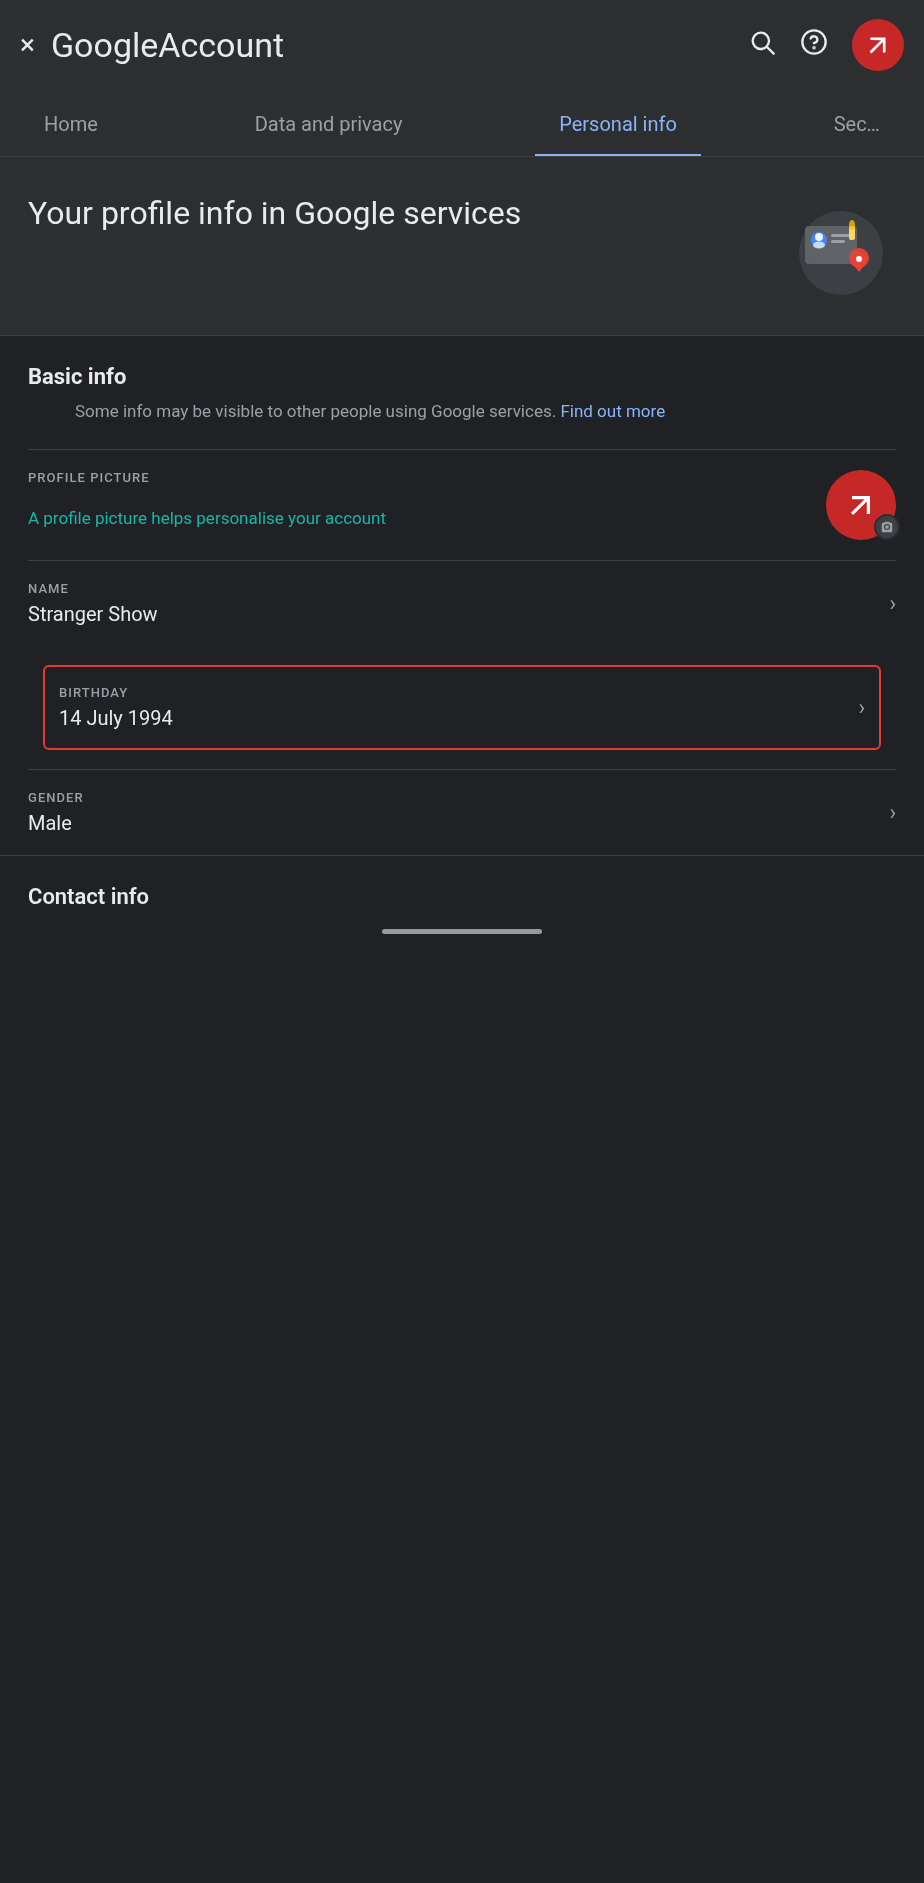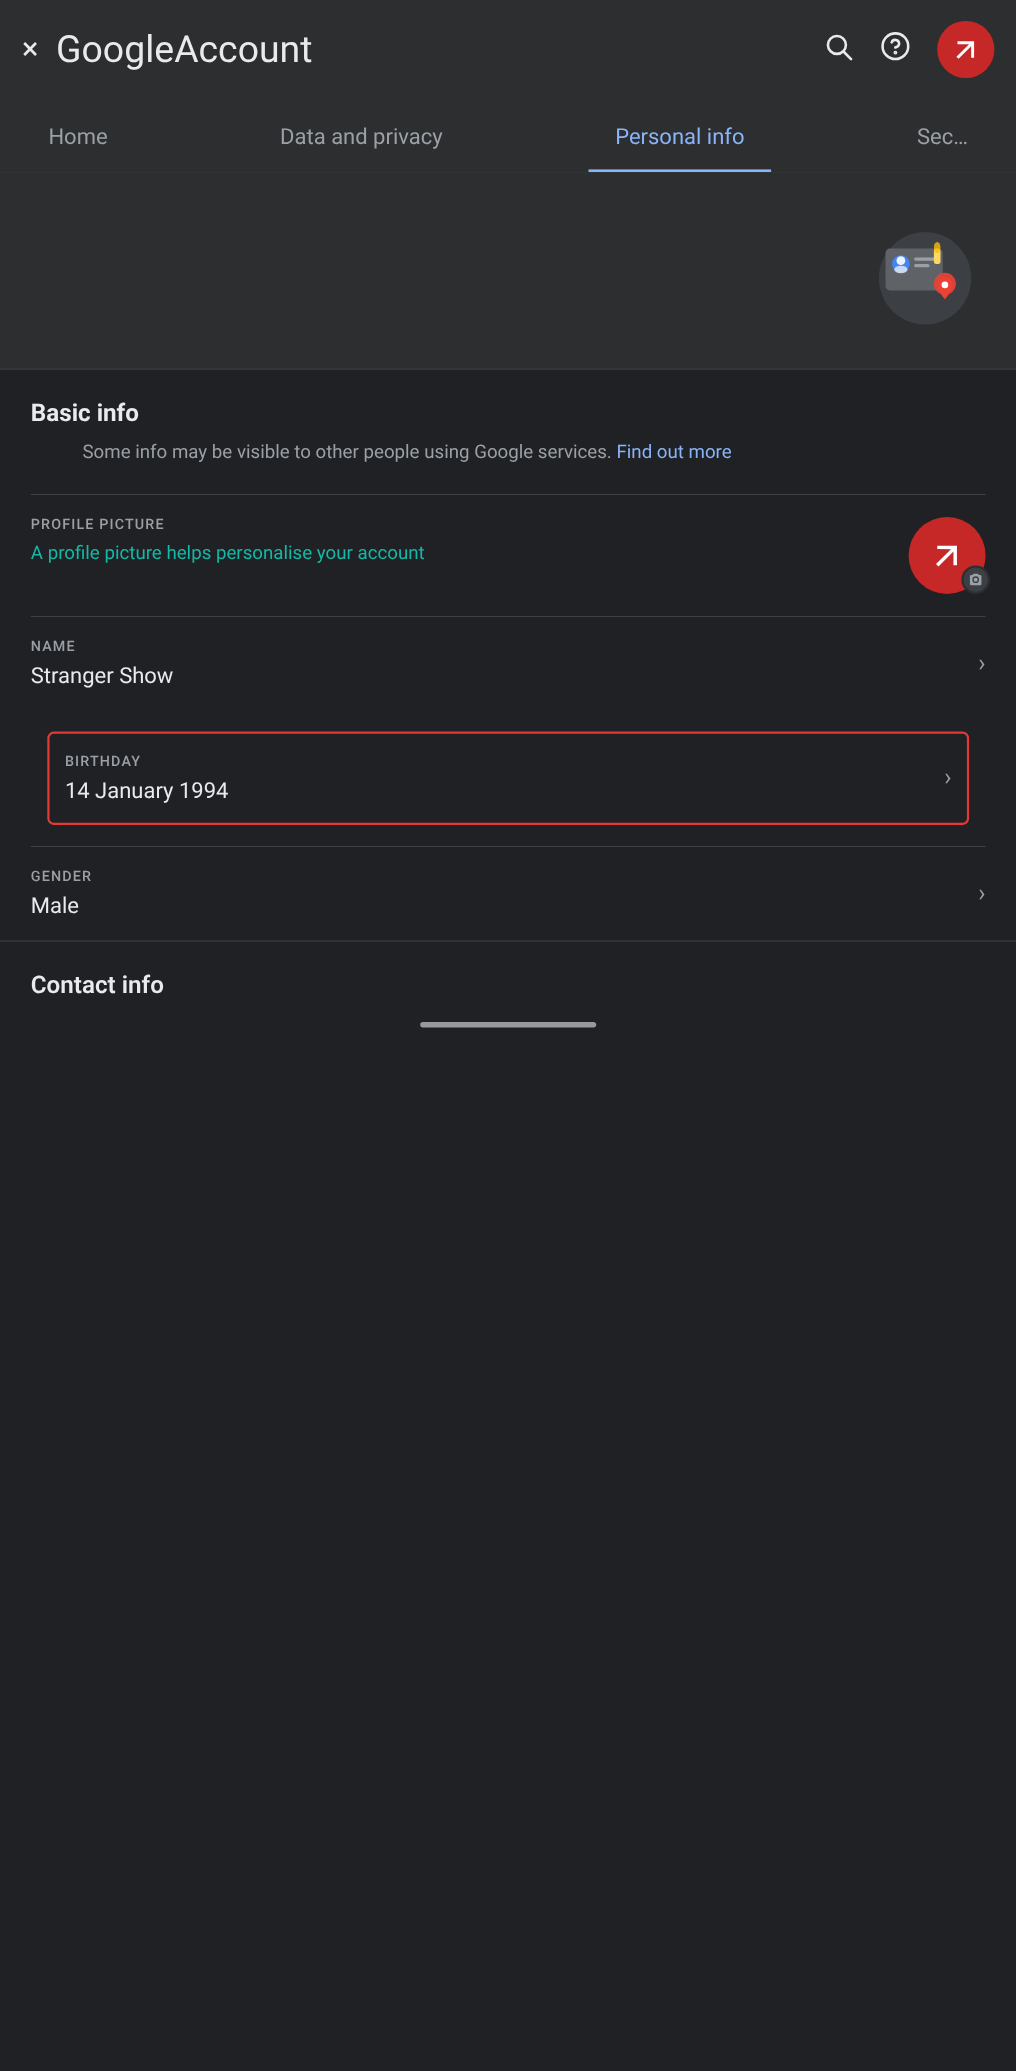--- a/index.html
+++ b/index.html
@@ -179,21 +179,21 @@
       padding: 20px 0;
       border-top: 1px solid #3c3f43;
     }
 
     .profile-pic-label {
       font-size: 13px;
       font-weight: 500;
       color: #9aa0a6;
       letter-spacing: 0.08em;
       text-transform: uppercase;
-      margin-bottom: 8px;
+      margin-bottom: 23px;
     }
 
     .profile-pic-desc {
       font-size: 17px;
       color: #14b8a6;
     }
 
     .profile-pic-avatar {
       position: relative;
       width: 70px;
@@ -317,20 +317,21 @@
 
 <nav class="nav-tabs">
   <div class="nav-tab">Home</div>
   <div class="nav-tab">Data and privacy</div>
   <div class="nav-tab active">Personal info</div>
   <div class="nav-tab">Sec…</div>
 </nav>
 
 <div class="hero-section">
   <div class="hero-text">
+    <h1 class="hero-title">Your profile info in Google services</h1>
   </div>
   <div class="hero-illustration">
 
     <svg width="100" height="100" viewBox="0 0 100 100" xmlns="http://www.w3.org/2000/svg">
 
       <circle cx="50" cy="55" r="42" fill="#3c3f43"></circle>
 
       <rect x="14" y="28" width="52" height="38" rx="4" fill="#5f6368"></rect>
 
       <circle cx="28" cy="42" r="8" fill="#4285f4"></circle>
@@ -380,21 +381,21 @@
       <div class="info-row-label">NAME</div>
       <div class="info-row-value">Stranger Show</div>
     </div>
     <span class="chevron-icon">›</span>
   </div>
 
   <div style="position: relative; padding: 4px 0;">
     <div class="info-row" style="border: 2.5px solid #e53935; border-radius: 6px; padding: 18px 14px; margin: 15px; background: transparent;">
       <div class="info-row-left">
         <div class="info-row-label">BIRTHDAY</div>
-        <div class="info-row-value">14 January 1994</div>
+        <div class="info-row-value">14 July 1994</div>
       </div>
       <span class="chevron-icon">›</span>
     </div>
   </div>
 
   <div class="info-row">
     <div class="info-row-left">
       <div class="info-row-label">GENDER</div>
       <div class="info-row-value">Male</div>
     </div>

